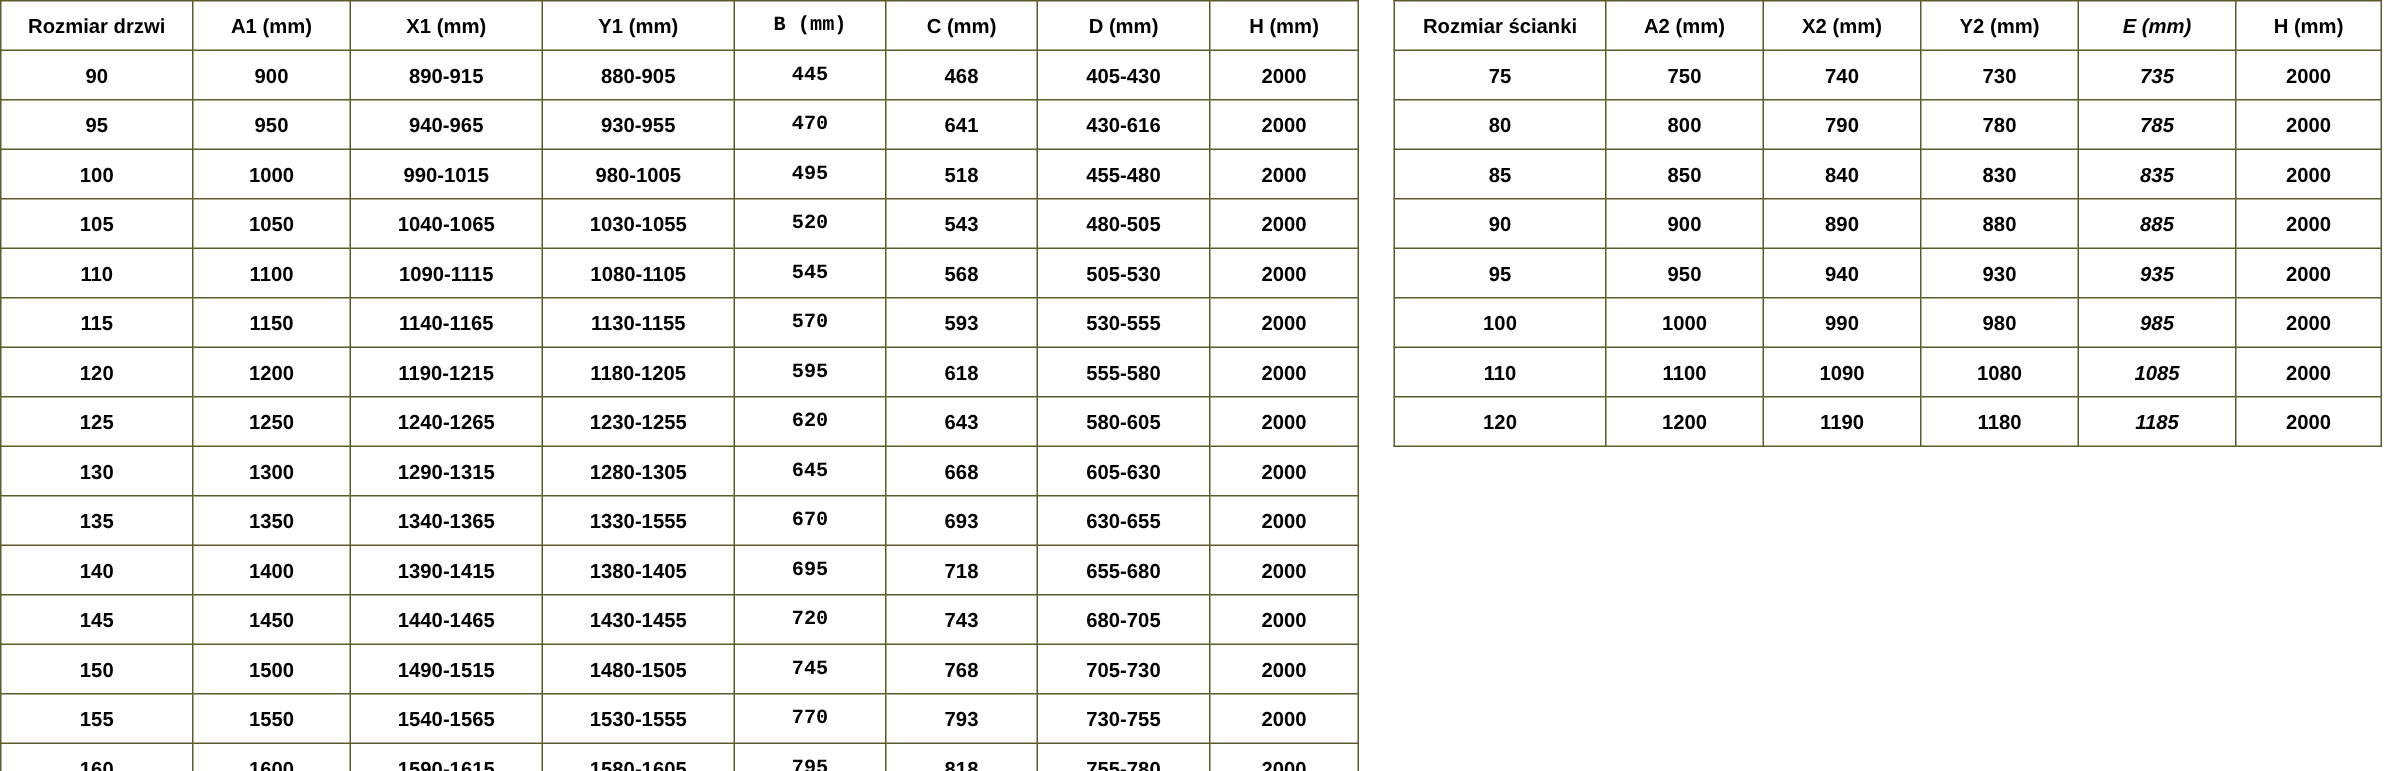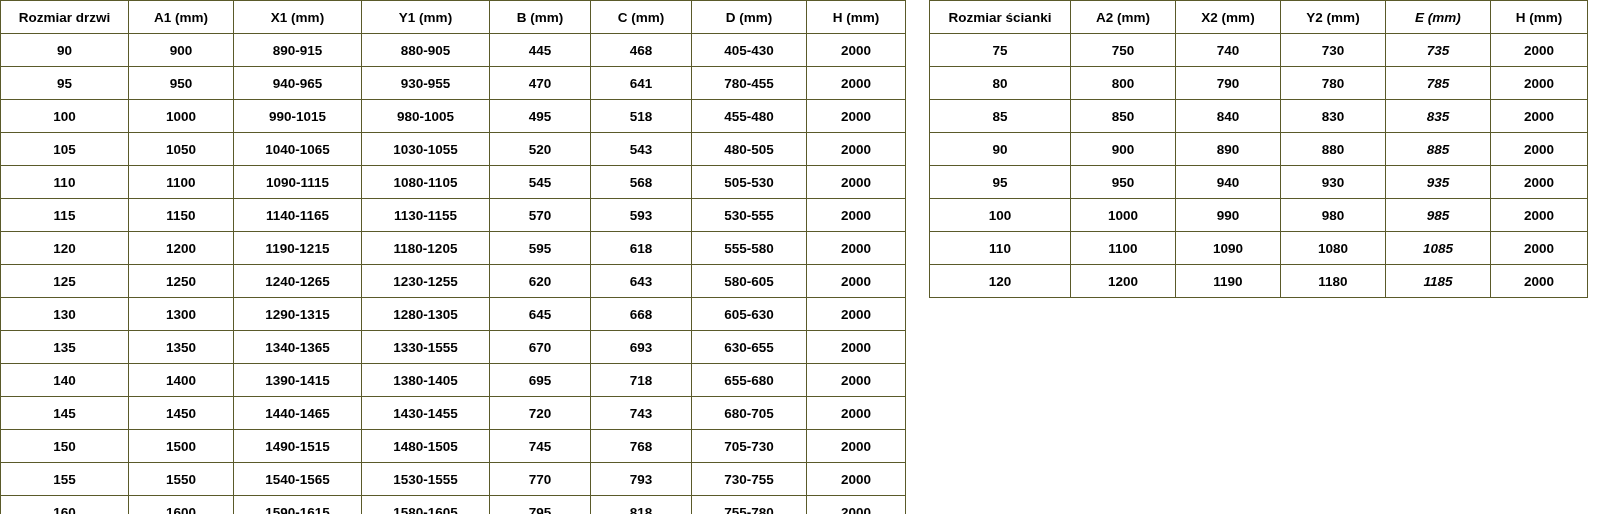--- a/index.html
+++ b/index.html
@@ -49,21 +49,21 @@
   }
   table.spec td {
     font-weight: bold;
     height: 32px;
   }
   
   #doors-table th:nth-child(1), #doors-table td:nth-child(1) { width: 127px; }
   #doors-table th:nth-child(2), #doors-table td:nth-child(2) { width: 104px; }
   #doors-table th:nth-child(3), #doors-table td:nth-child(3) { width: 127px; }
   #doors-table th:nth-child(4), #doors-table td:nth-child(4) { width: 127px; }
-  #doors-table th:nth-child(5), #doors-table td:nth-child(5) { width: 100px; }
+  #doors-table th:nth-child(5), #doors-table td:nth-child(5) { width: 100px; font-family: Liberation Mono, monospace; }
   #doors-table th:nth-child(6), #doors-table td:nth-child(6) { width: 100px; }
   #doors-table th:nth-child(7), #doors-table td:nth-child(7) { width: 114px; }
   #doors-table th:nth-child(8), #doors-table td:nth-child(8) { width: 98px; }
   
   #walls-table th:nth-child(1), #walls-table td:nth-child(1) { width: 140px; }
   #walls-table th:nth-child(2), #walls-table td:nth-child(2) { width: 104px; }
   #walls-table th:nth-child(3), #walls-table td:nth-child(3) { width: 104px; }
   #walls-table th:nth-child(4), #walls-table td:nth-child(4) { width: 104px; }
   #walls-table th:nth-child(5), #walls-table td:nth-child(5) { width: 104px; font-style: italic; }
   #walls-table th:nth-child(6), #walls-table td:nth-child(6) { width: 96px; }
@@ -98,21 +98,21 @@
             <td>405-430</td>
             <td>2000</td>
           </tr>
           <tr>
             <td>95</td>
             <td>950</td>
             <td>940-965</td>
             <td>930-955</td>
             <td>470</td>
             <td>641</td>
-            <td>780-455</td>
+            <td>430-616</td>
             <td>2000</td>
           </tr>
           <tr>
             <td>100</td>
             <td>1000</td>
             <td>990-1015</td>
             <td>980-1005</td>
             <td>495</td>
             <td>518</td>
             <td>455-480</td>

